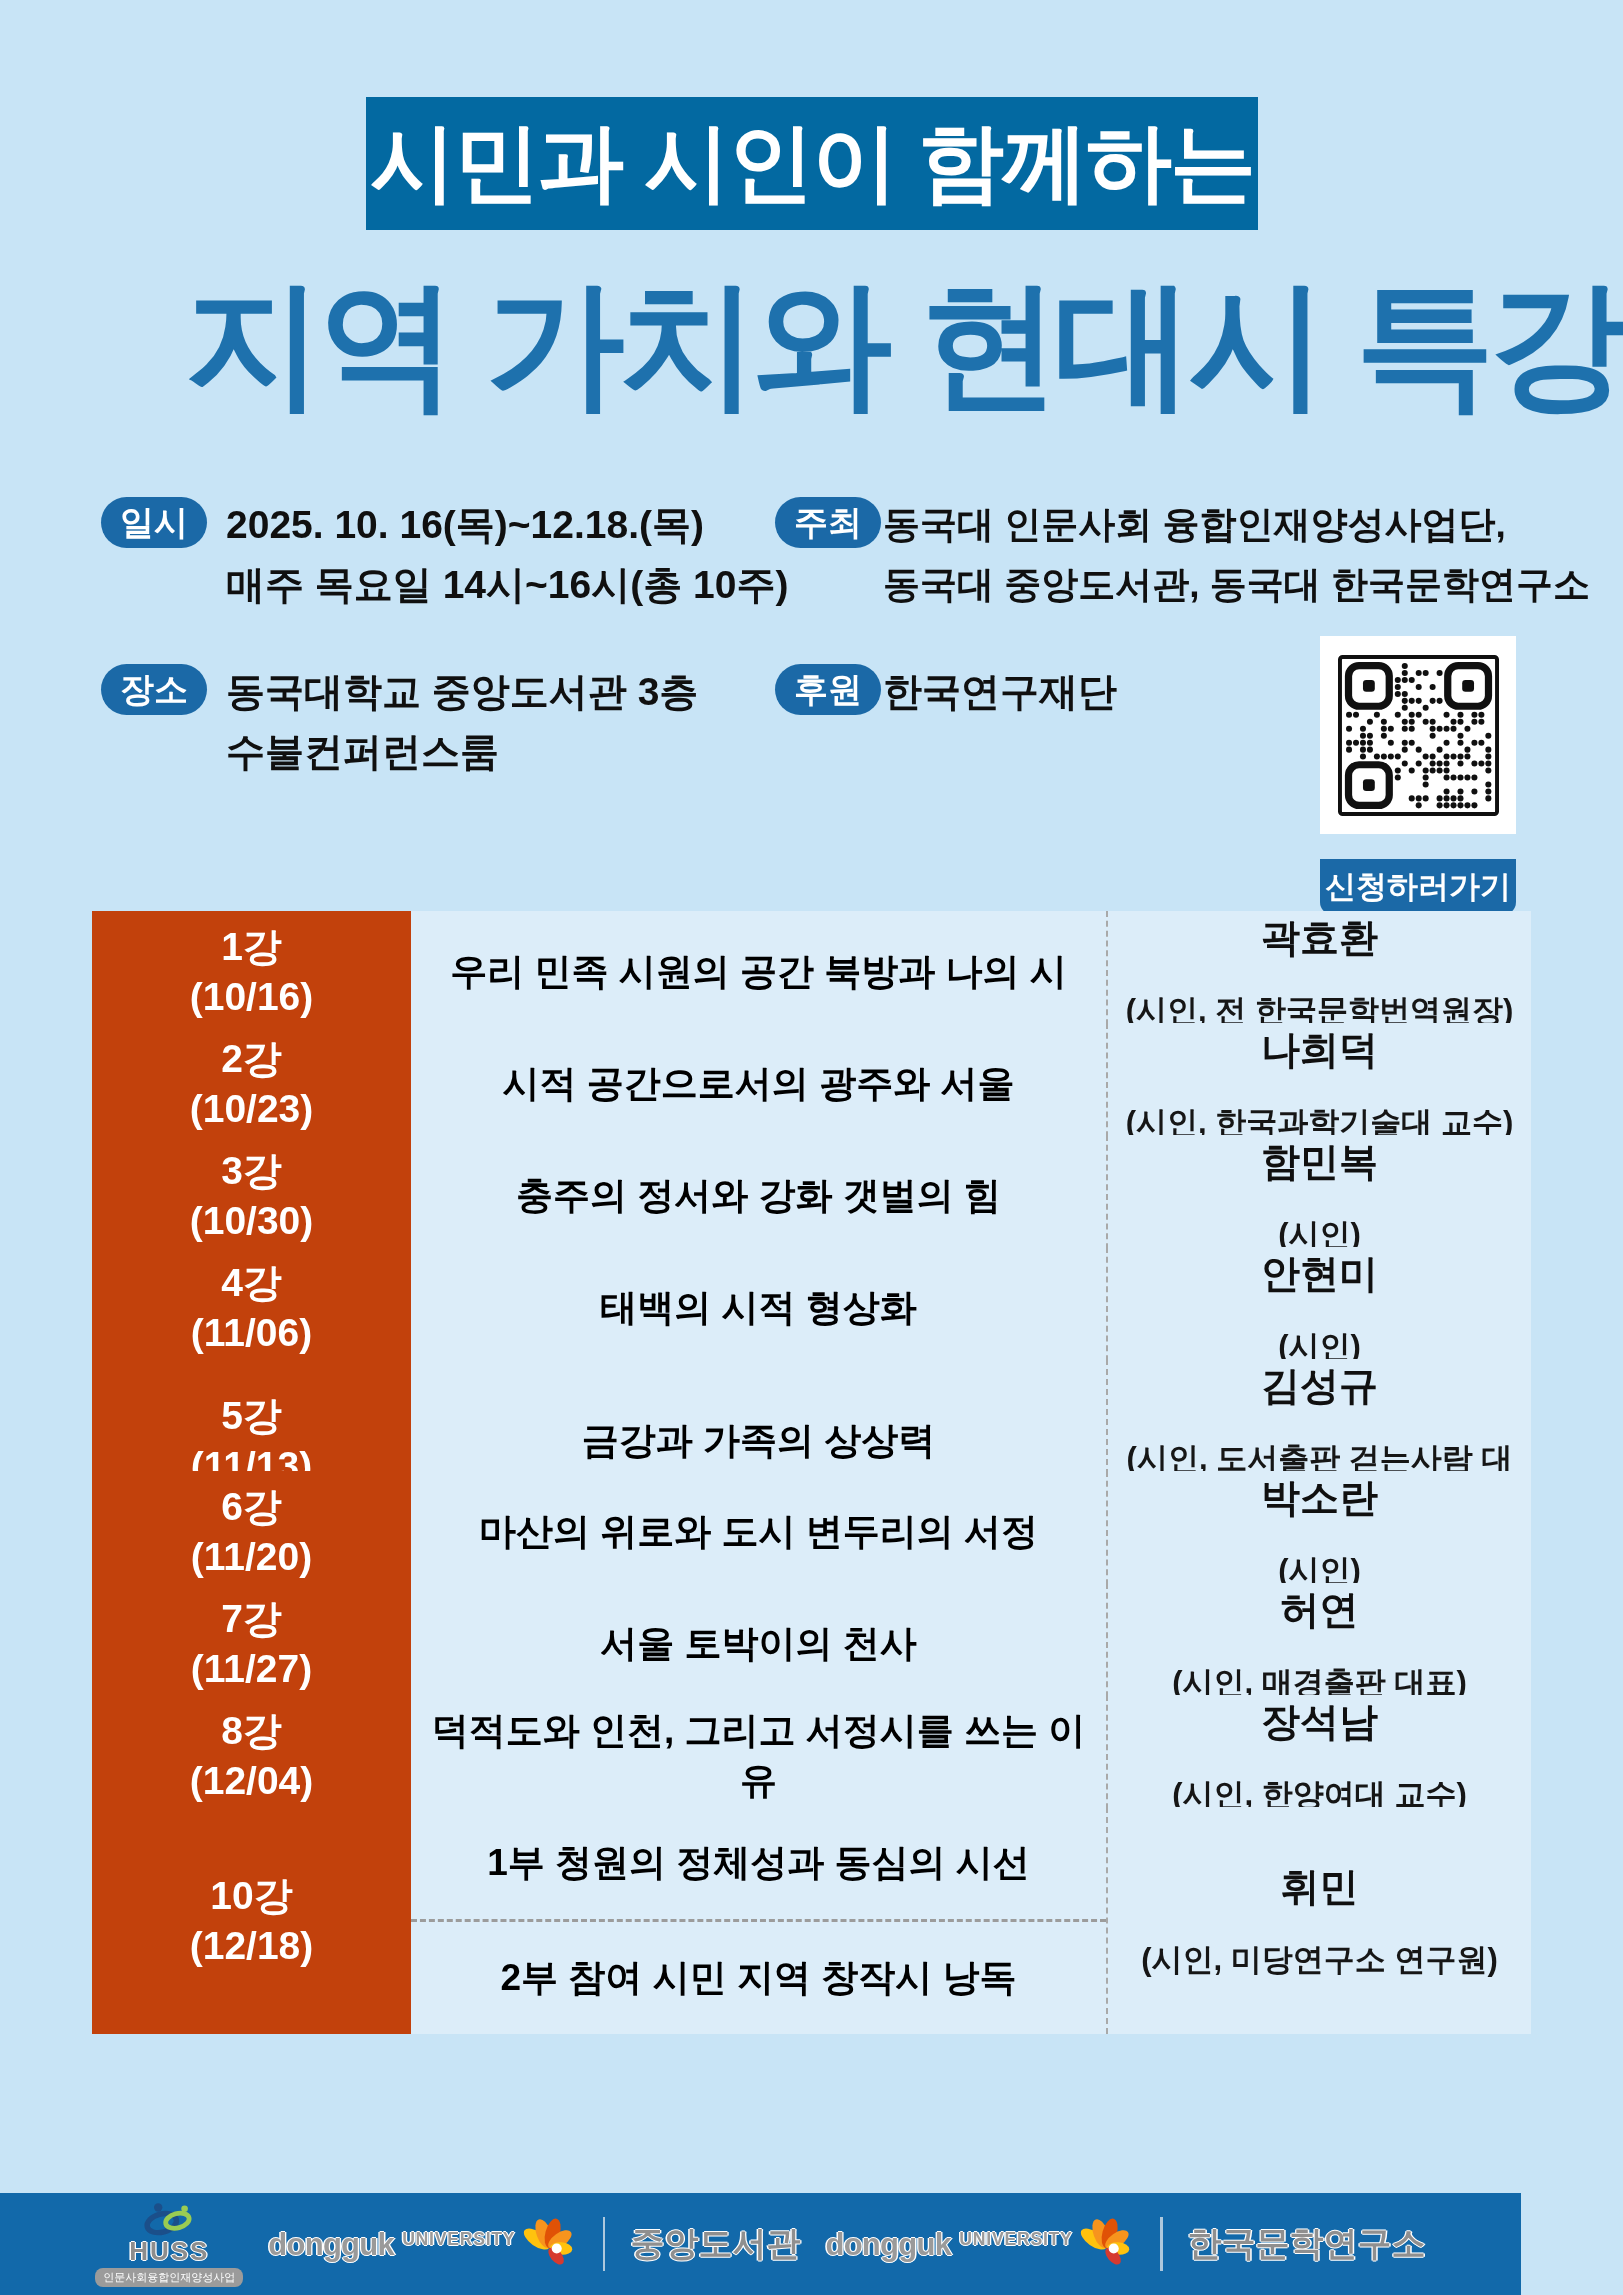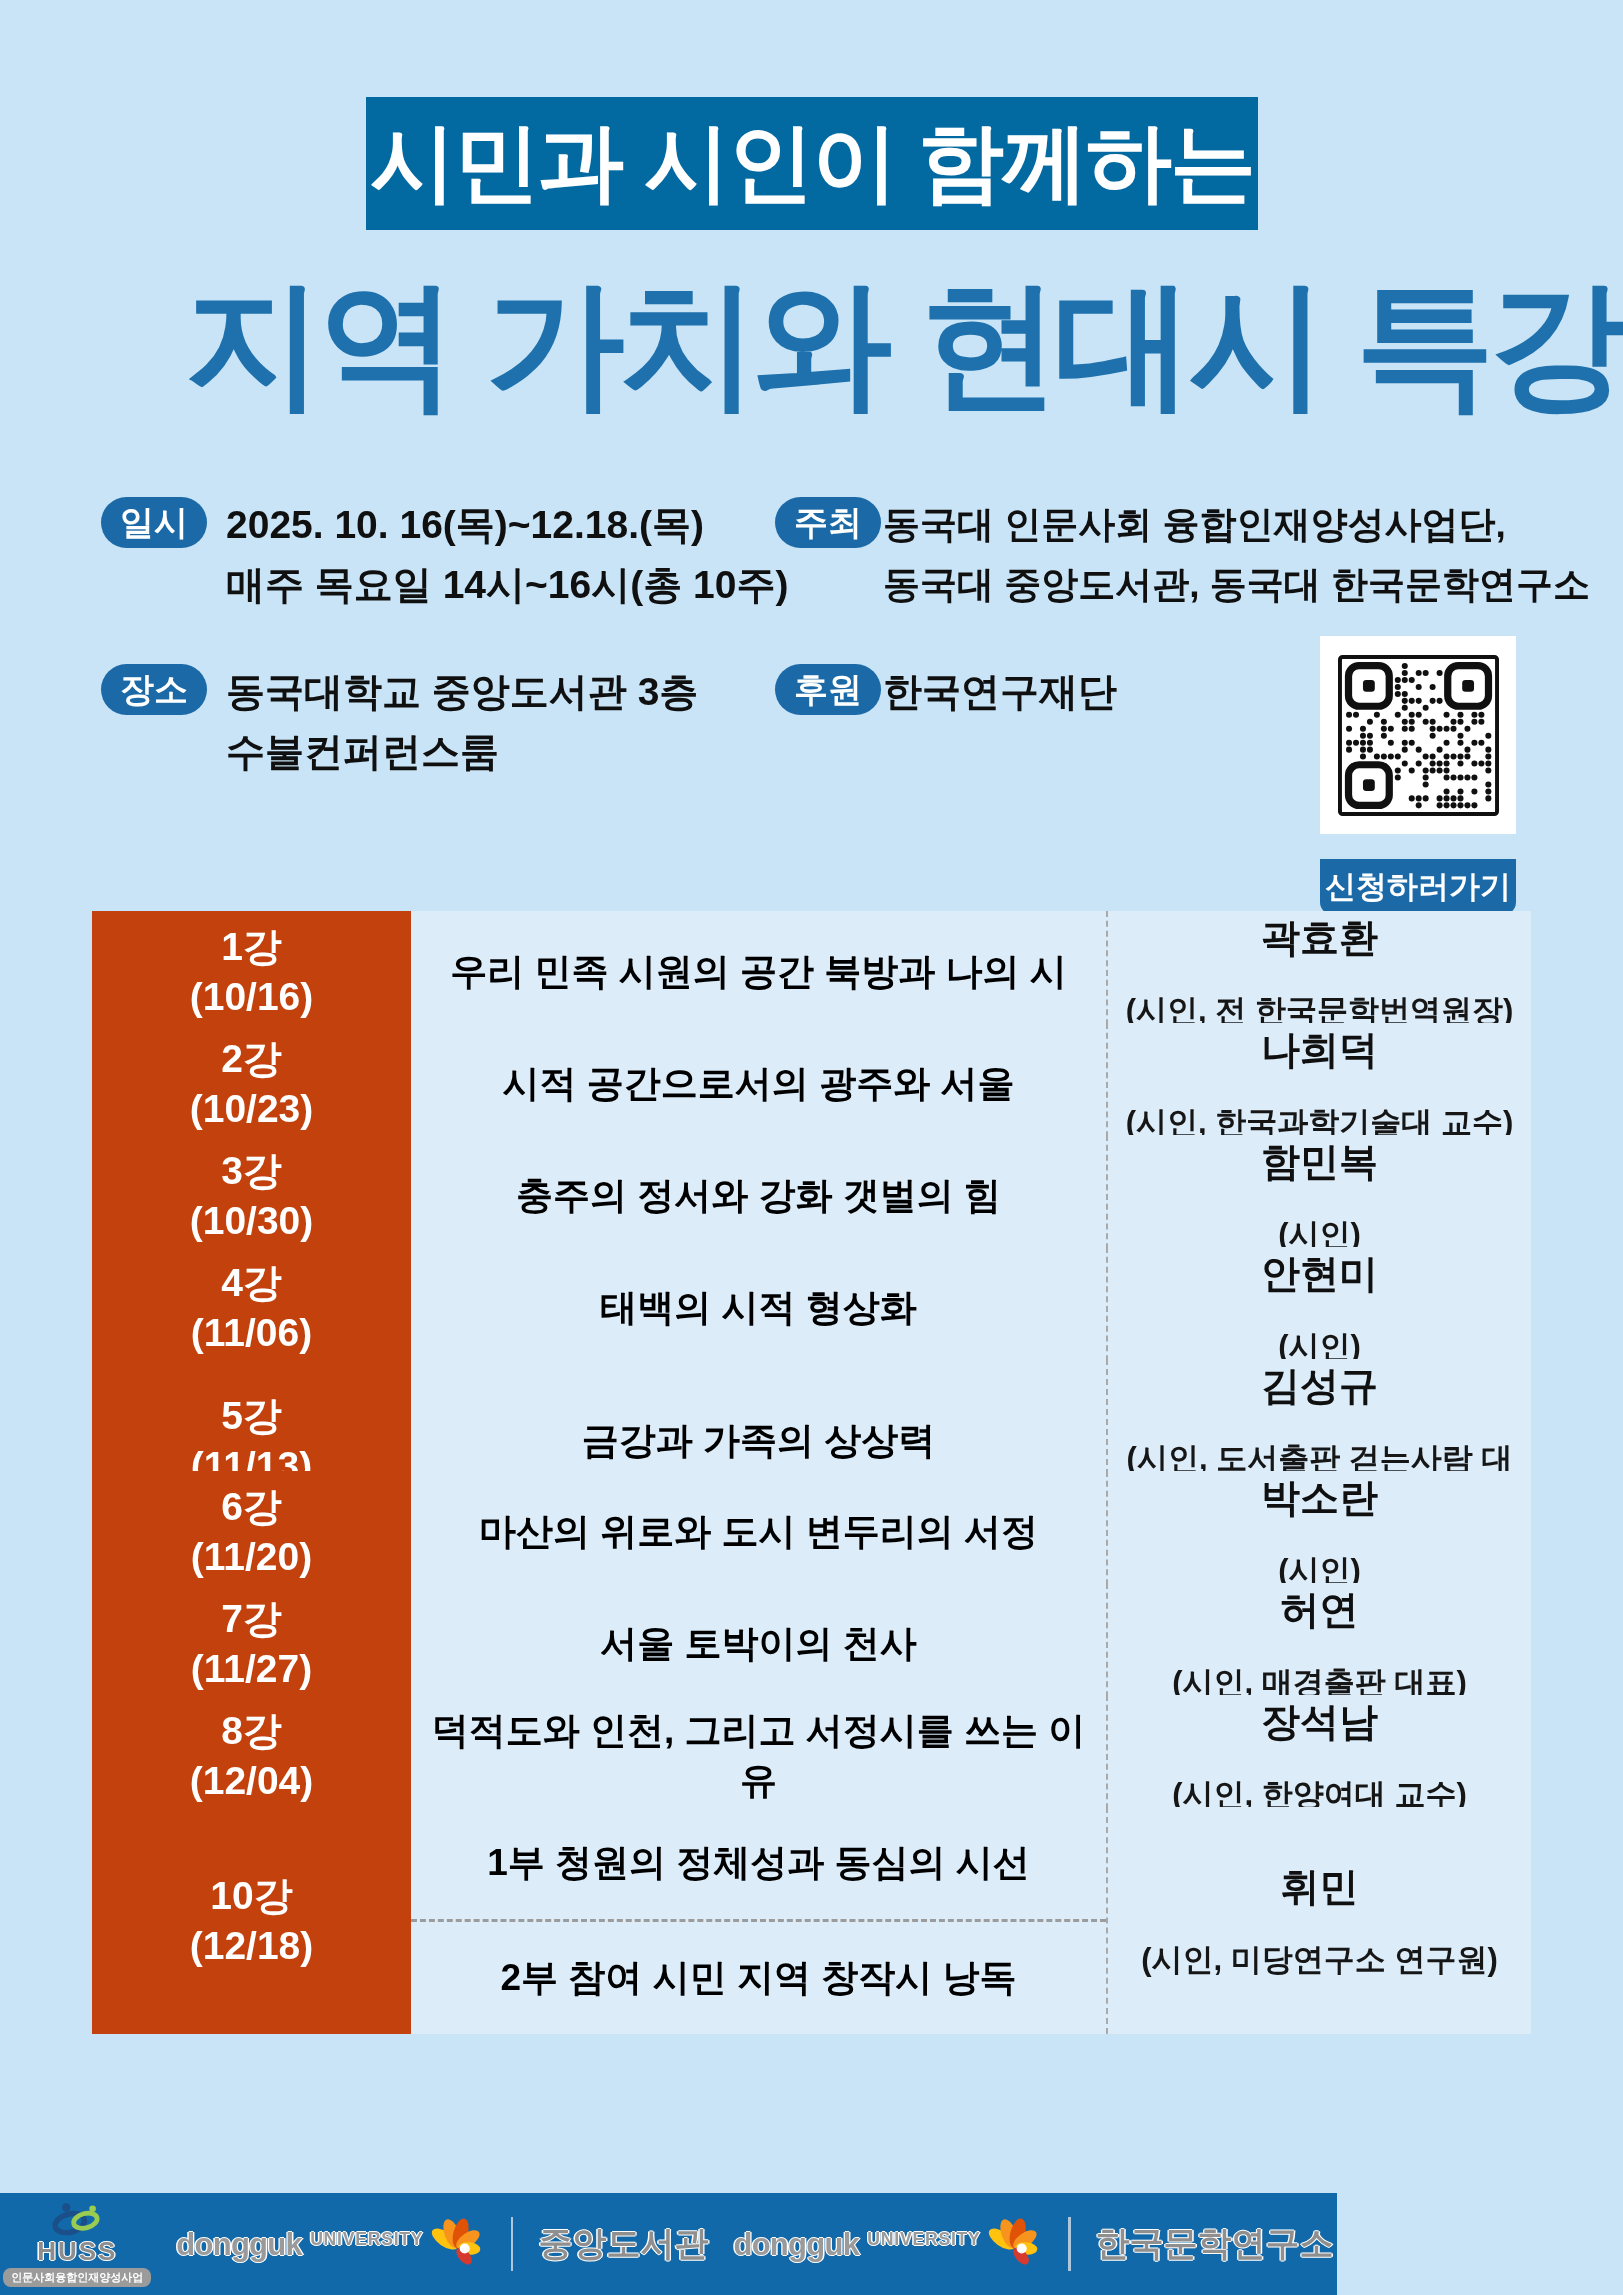--- a/index.html
+++ b/index.html
@@ -36,26 +36,26 @@
   .speaker{background:#dcedf9;flex-direction:column;border-left:2.6px dashed #a9a9a9;text-align:center;}
   .speaker .name{color:#101010;font-size:39px;font-weight:800;}
   .speaker .affil{color:#161616;font-size:31px;font-weight:600;margin-top:25px;}
   .row:not(:last-child) .label{border-bottom:3.9px solid #ffffff;}
   .row:not(:last-child) .topic,.row:not(:last-child) .midwrap,.row:not(:last-child) .speaker{border-bottom:3.3px dashed #9c9c9c;}
   .midwrap{display:flex;flex-direction:column;}
   .midwrap .topic{flex:1;}
   .midwrap .topic.first{border-bottom:3.3px dashed #9c9c9c;}
 
   
-  .footer{position:absolute;left:0;top:2193px;width:1337px;height:102px;background:#1269aa;
+  .footer{position:absolute;left:0;top:2193px;width:1521px;height:102px;background:#1269aa;
     display:flex;align-items:center;justify-content:center;gap:25px;}
   .huss{display:flex;flex-direction:column;align-items:center;}
   .huss .huss-name{color:#8d8d8d;font-size:26px;font-weight:800;letter-spacing:2px;
     text-shadow:-1.3px 0 #fff,1.3px 0 #fff,0 -1.3px #fff,0 1.3px #fff;line-height:26px;}
-  .huss .huss-sub{margin-top:3.9px;background:#9b9b9b;color:#fff;font-size:11px;font-weight:700;
+  .huss .huss-sub{margin-top:3.9px;background:#9b9b9b;color:#fff;font-size:11px;font-weight:400;
     padding:2px 7.9px;border-radius:7.9px;white-space:nowrap;}
   .dgk{display:flex;align-items:center;gap:6.5px;}
   .dgk-text{display:flex;flex-direction:row;line-height:1;gap:8px;}
   .dgk-text .l1{color:#9a9a9a;font-size:31px;font-weight:800;letter-spacing:-0.7px;
     text-shadow:-1.3px 0 #fff,1.3px 0 #fff,0 -1.3px #fff,0 1.3px #fff;}
   .dgk-text .l2{color:#9a9a9a;font-size:17.7px;font-weight:700;letter-spacing:0.7px;margin-top:2.6px;
     text-shadow:-1.3px 0 #fff,1.3px 0 #fff,0 -1.3px #fff,0 1.3px #fff;}
   .vdiv{width:2.6px;height:54px;background:#c9d9e6;opacity:.85;}
   .unit{color:#8f8f8f;font-size:34px;font-weight:800;white-space:nowrap;
     text-shadow:-1.3px 0 #fff,1.3px 0 #fff,0 -1.3px #fff,0 1.3px #fff;}

